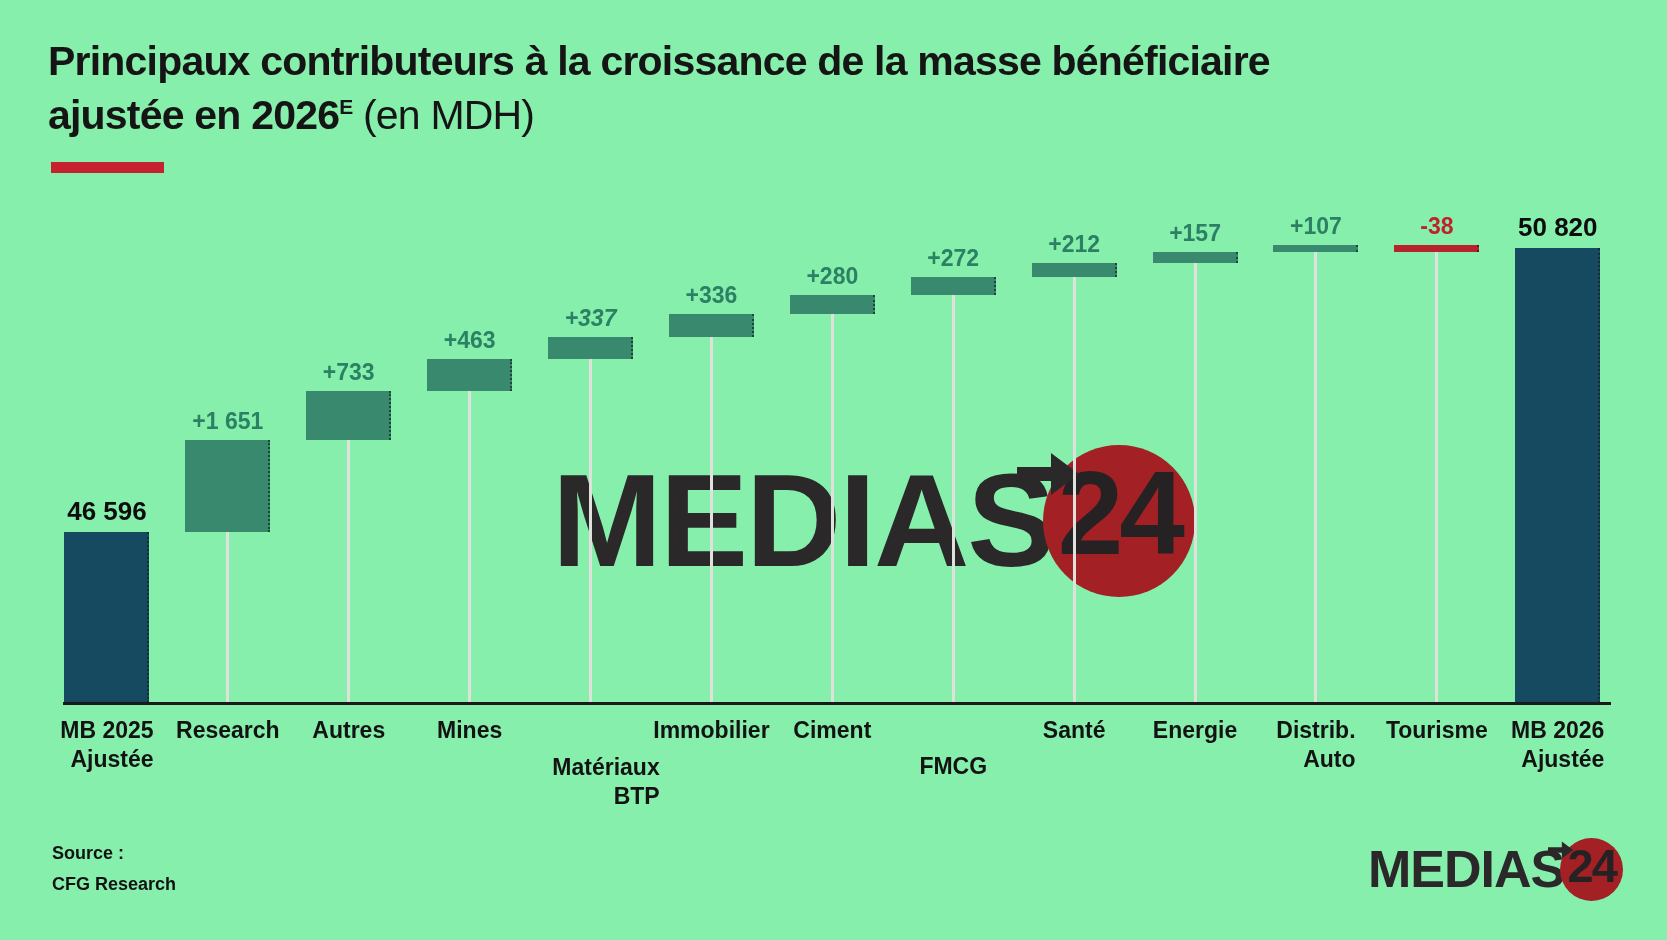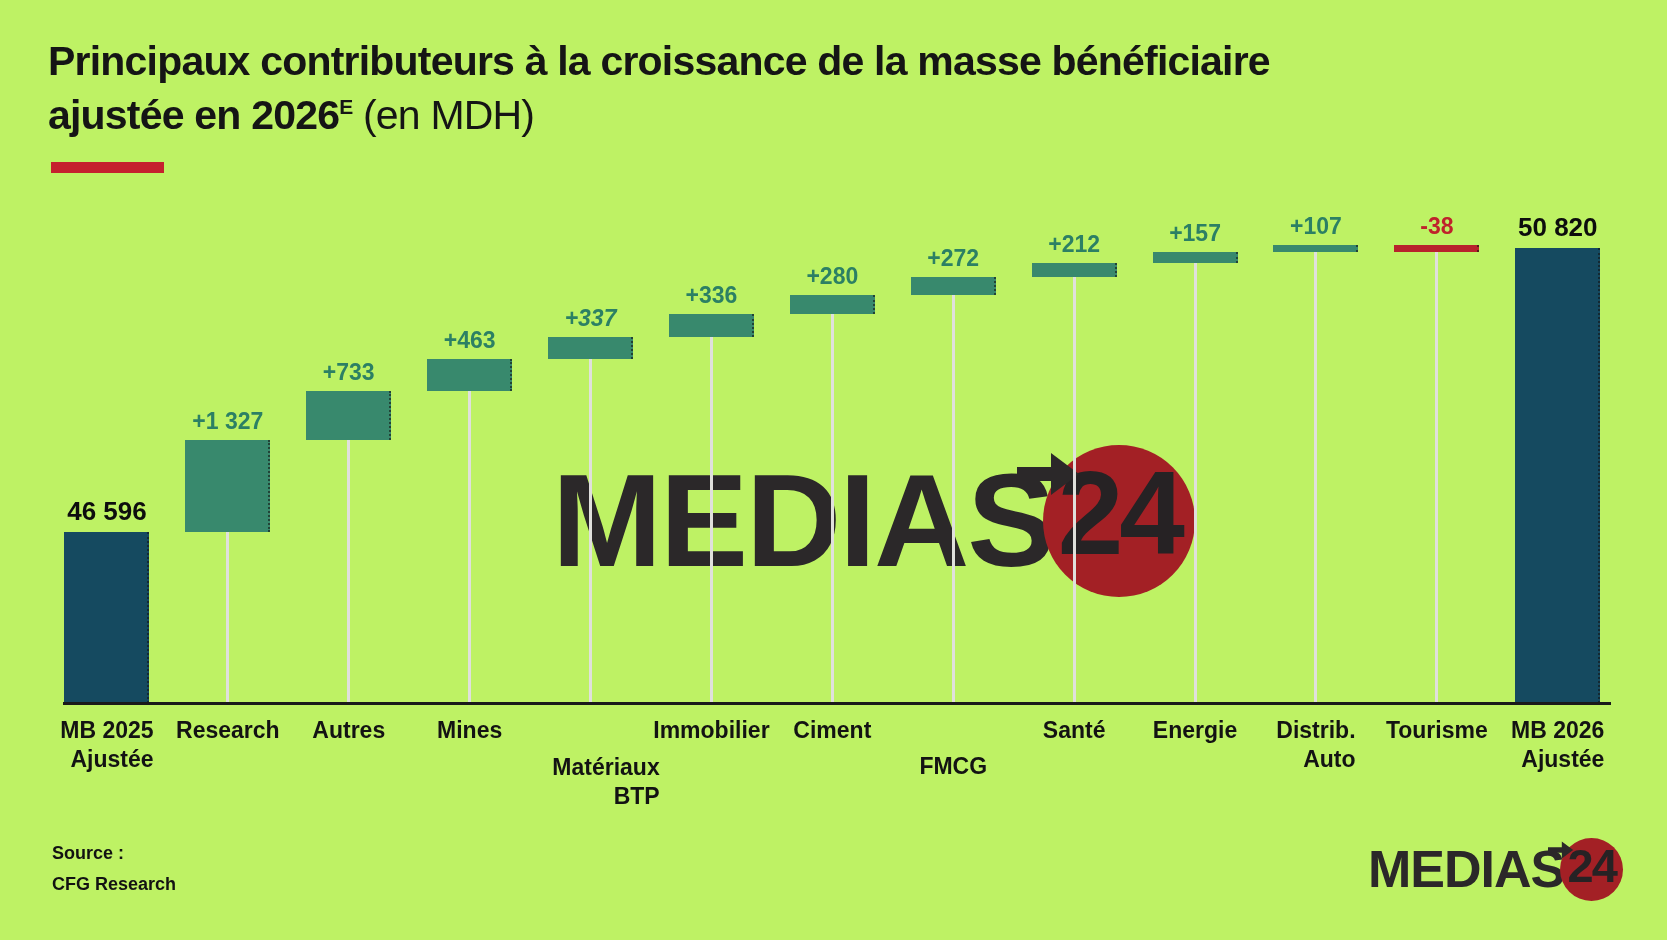--- a/index.html
+++ b/index.html
@@ -1,19 +1,19 @@
 <!DOCTYPE html>
 <html><head>
 <meta charset="utf-8">
 <style>
   html,body{margin:0;padding:0;}
   body{font-family:"Liberation Sans", sans-serif; background:#333;}
   .stage{
     position:relative; width:1667px; height:940px; overflow:hidden;
-    background:#bef264; margin:0 auto;
+    background:#86efac; margin:0 auto;
   }
   
   .title-block{position:absolute; left:48px; top:34px; width:1520px; color:#151515;}
   .title-line{font-size:41px; font-weight:700; letter-spacing:-0.8px; line-height:54px; white-space:nowrap;}
   .title-sup{font-size:21px; font-weight:700; vertical-align:super; line-height:0;}
   .title-rest{font-weight:500;}
   .title-underline{position:absolute; left:51px; top:162px; width:113px; height:11px; background:#c5212e;}
   
   .plot{position:absolute; left:0; top:0; width:1667px; height:940px;}
   .axis-line{position:absolute; left:63px; top:702px; width:1548px; height:3px; background:#1a1a1a; z-index:5;}
@@ -61,21 +61,21 @@
     </span>
   </div>
 
   <div class="plot">
       <div class="wf-bar" style="left: 64.45px; top: 531.919px; width: 85px; height: 171.081px; background: rgb(21, 74, 96);"></div>
       <div class="wf-value total" style="left: 106.95px; top: 494.919px; color: rgb(13, 13, 13);">46 596</div>
       <div class="wf-cat" style="left: 106.95px;">MB 2025
 Ajustée</div>
       <div class="wf-connector" style="left: 226.35px; top: 531.919px; height: 171.081px; background: rgb(224, 224, 220);"></div>
       <div class="wf-bar" style="left: 185.35px; top: 439.953px; width: 85px; height: 91.9655px; background: rgb(56, 137, 109);"></div>
-      <div class="wf-value" style="left: 227.85px; top: 406.953px; color: rgb(44, 128, 100);">+1 327</div>
+      <div class="wf-value" style="left: 227.85px; top: 406.953px; color: rgb(44, 128, 100);">+1 651</div>
       <div class="wf-cat" style="left: 227.85px;">Research</div>
       <div class="wf-connector" style="left: 347.25px; top: 439.953px; height: 263.047px; background: rgb(224, 224, 220);"></div>
       <div class="wf-bar" style="left: 306.25px; top: 390.64px; width: 85px; height: 49.3129px; background: rgb(56, 137, 109);"></div>
       <div class="wf-value" style="left: 348.75px; top: 357.64px; color: rgb(44, 128, 100);">+733</div>
       <div class="wf-cat" style="left: 348.75px;">Autres</div>
       <div class="wf-connector" style="left: 468.15px; top: 390.64px; height: 312.36px; background: rgb(224, 224, 220);"></div>
       <div class="wf-bar" style="left: 427.15px; top: 359.492px; width: 85px; height: 31.1485px; background: rgb(56, 137, 109);"></div>
       <div class="wf-value" style="left: 469.65px; top: 326.492px; color: rgb(44, 128, 100);">+463</div>
       <div class="wf-cat" style="left: 469.65px;">Mines</div>
       <div class="wf-connector" style="left: 589.05px; top: 359.492px; height: 343.508px; background: rgb(224, 224, 220);"></div>

